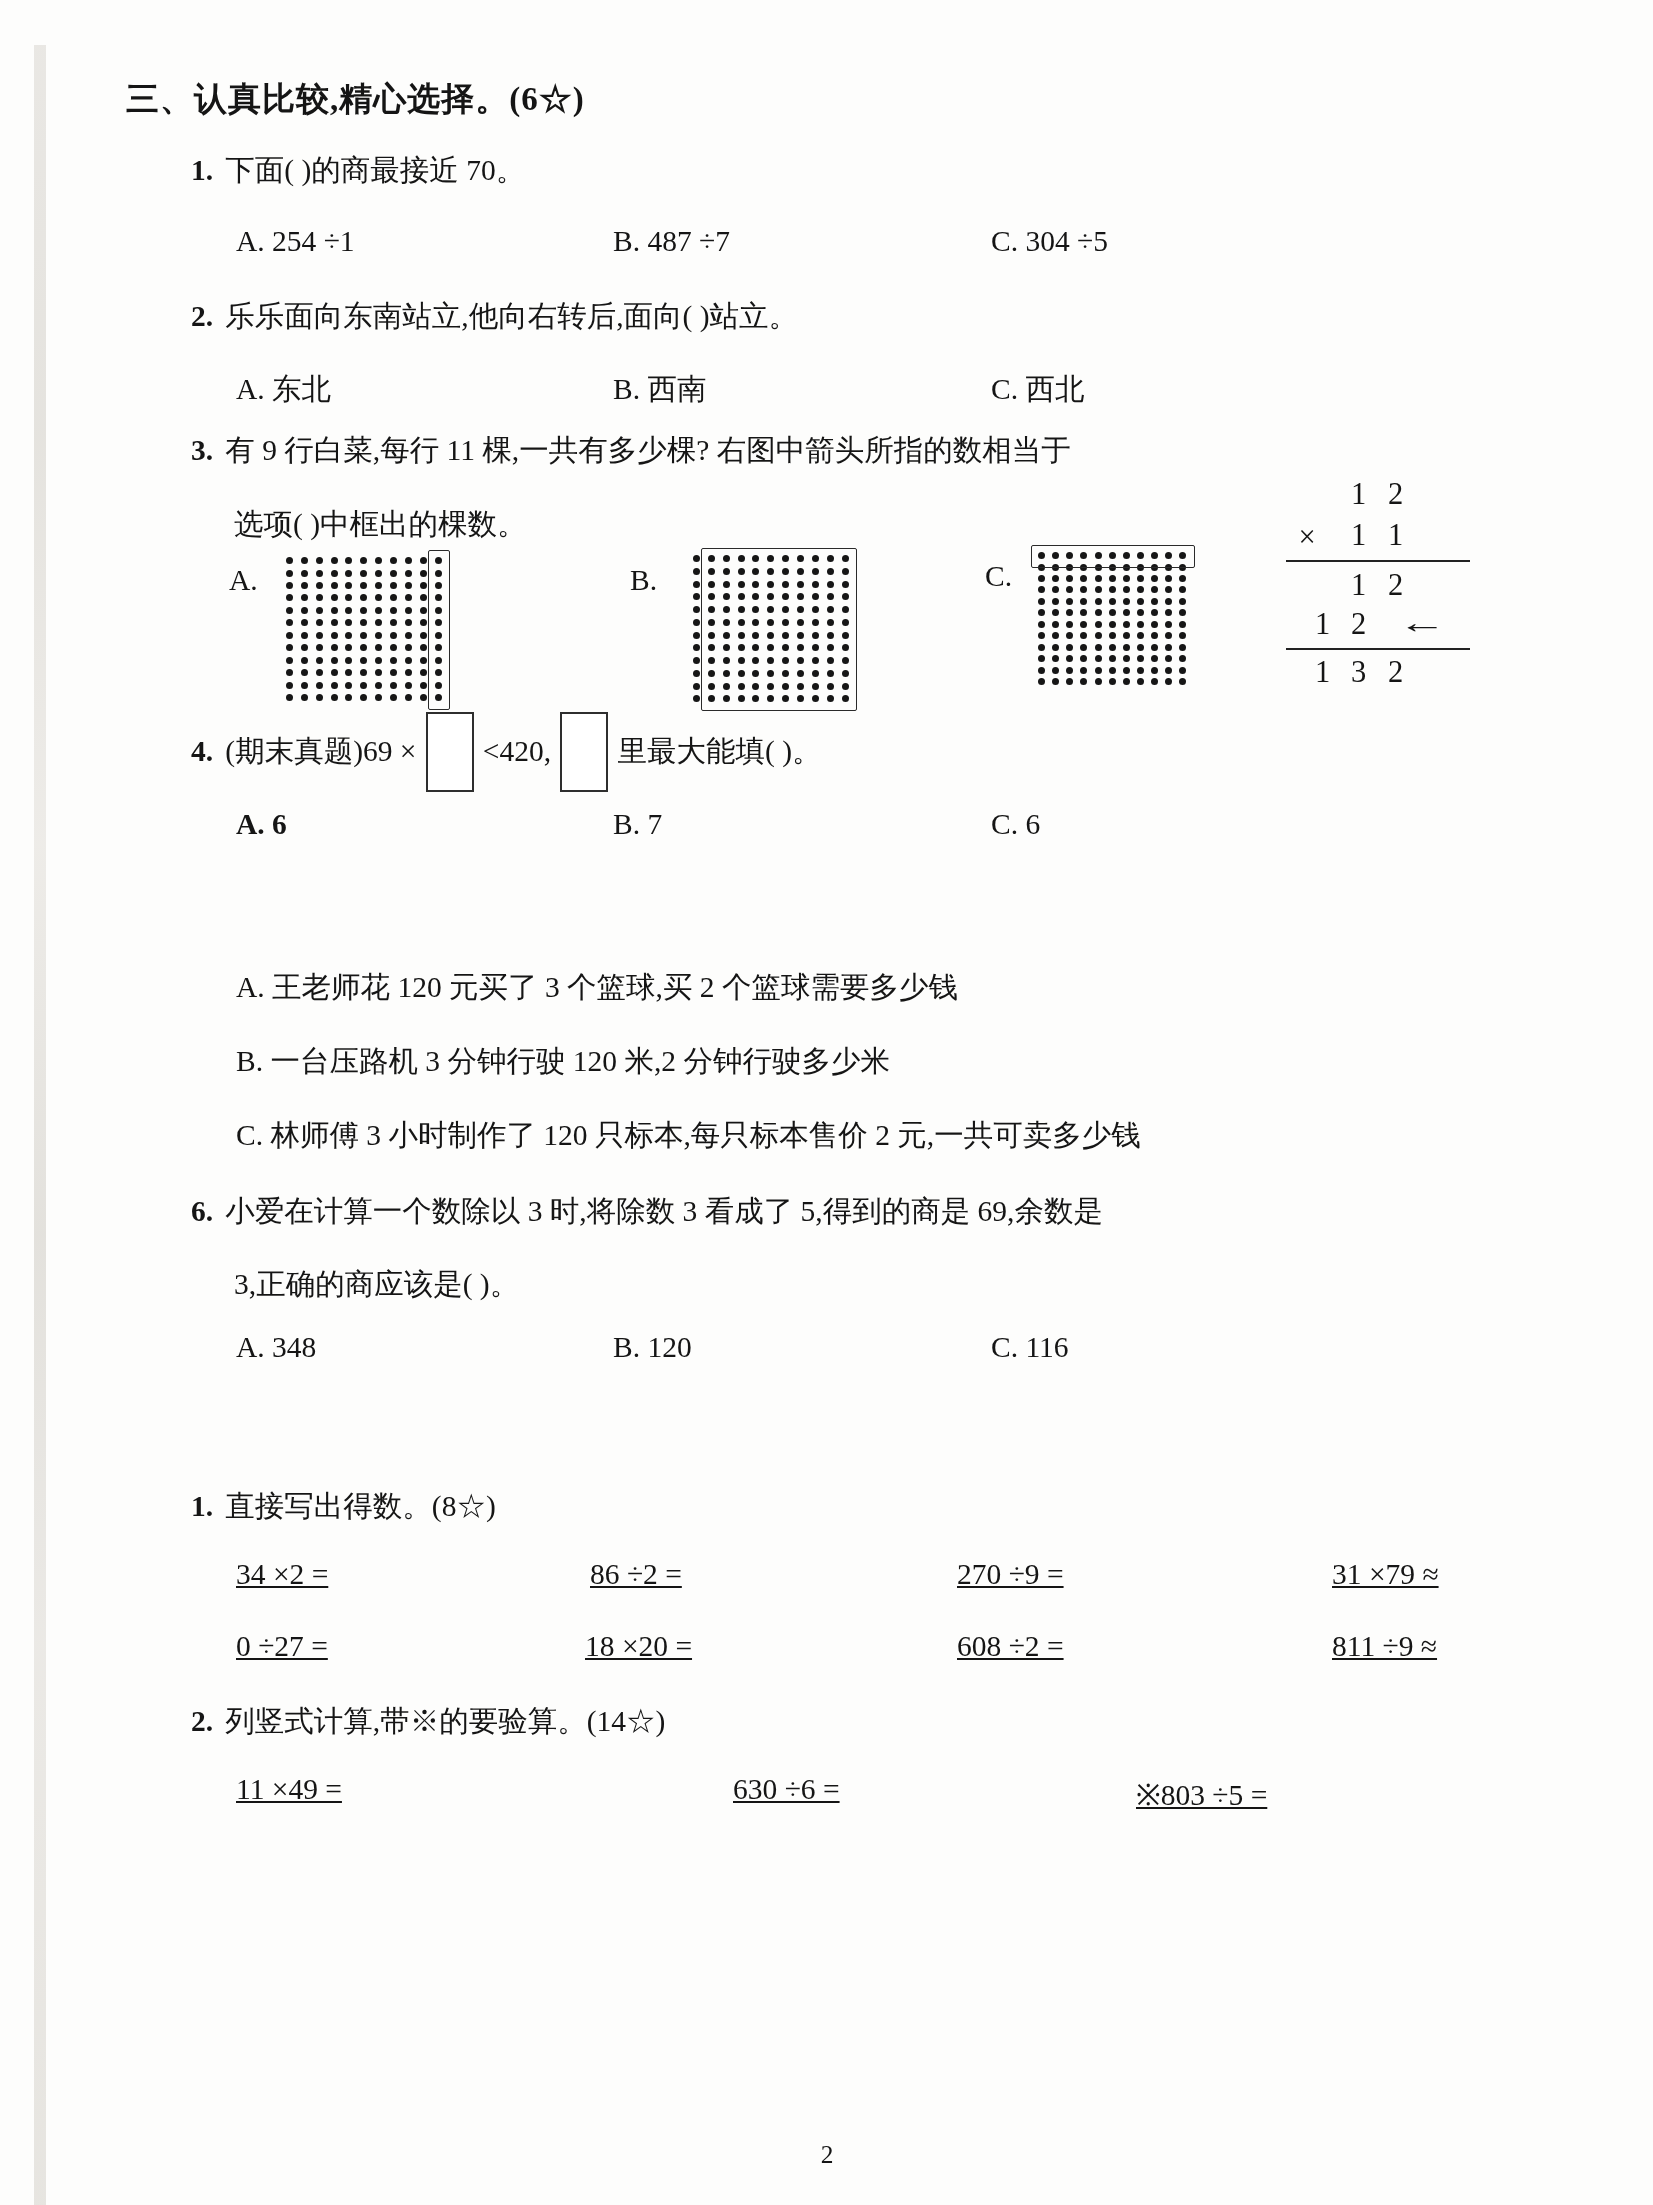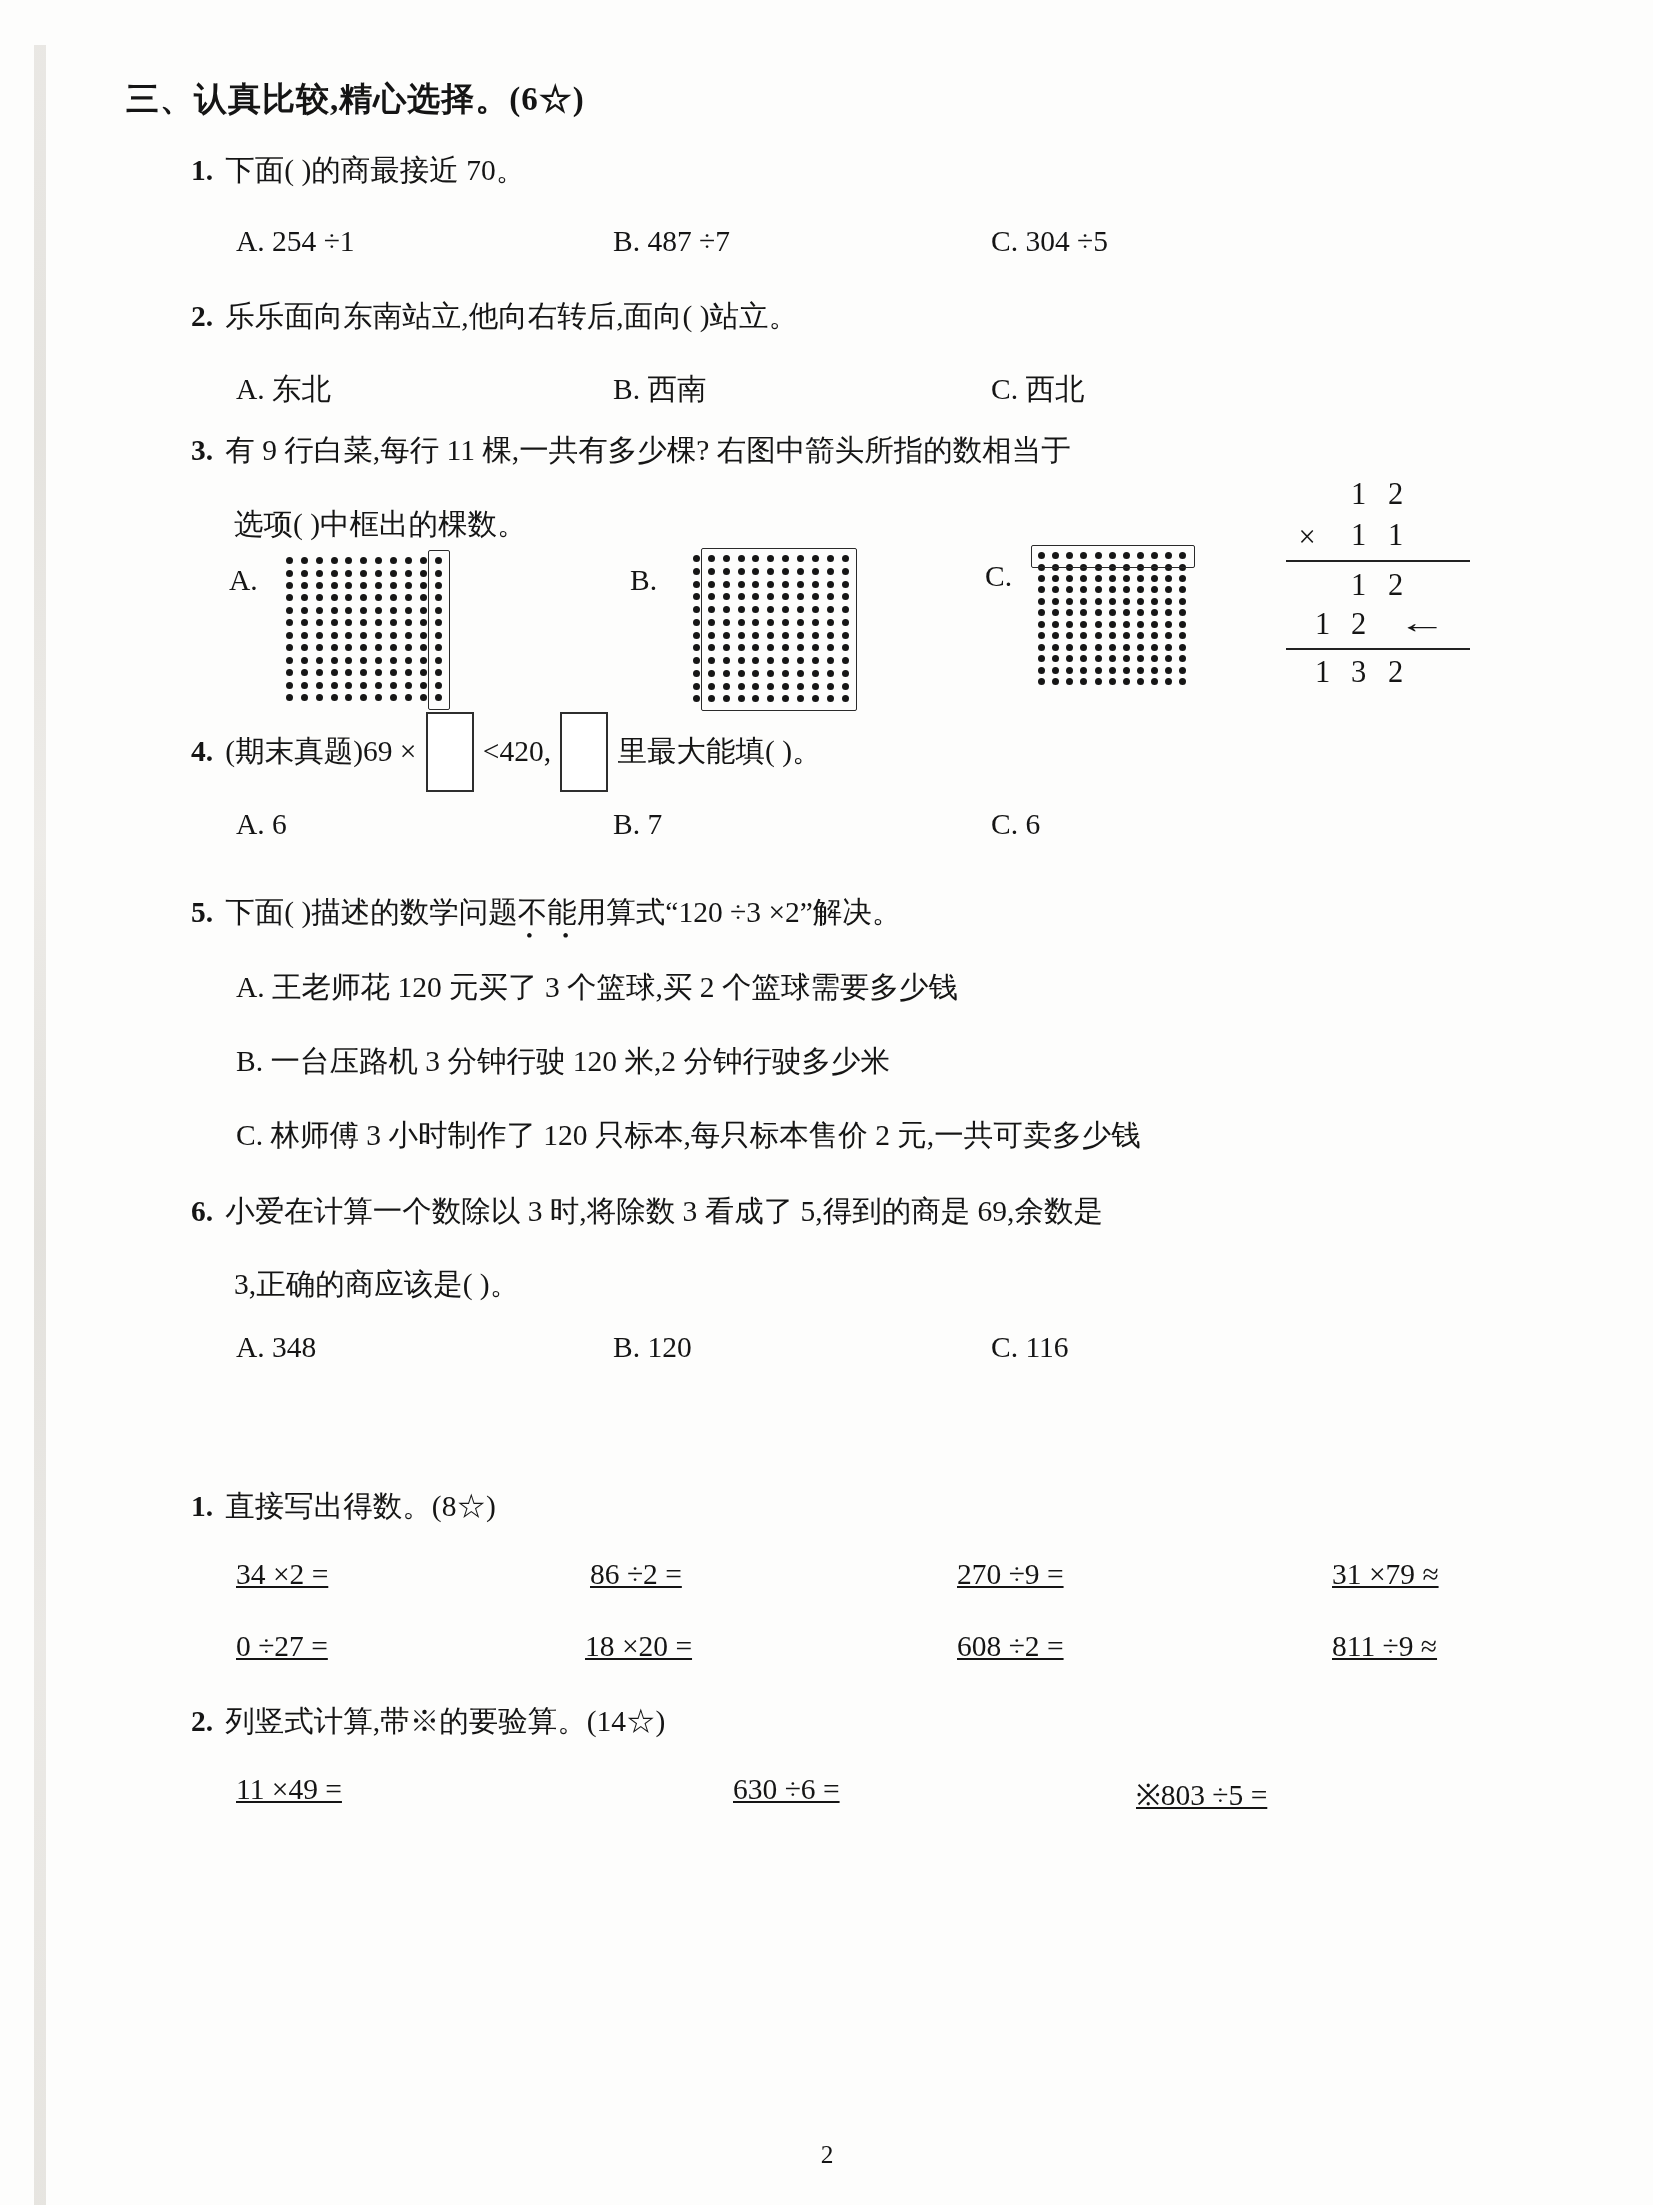--- a/index.html
+++ b/index.html
@@ -506,27 +506,24 @@
   </div>
 
   <div class="abs q4row" style="left:191px;top:711px;">
     <span class="qnum">4.</span>
     <span>(期末真题)69 ×</span>
     <span class="sq"></span>
     <span>&lt;420,</span>
     <span class="sq"></span>
     <span>里最大能填(        )。</span>
   </div>
-  <span class="abs opt" style="left:236px;top:808px;">A. 6</span>
+  <span class="abs opt" style="left:236px;top:808px;font-weight:bold;">A. 6</span>
   <span class="abs opt" style="left:613px;top:808px;">B. 7</span>
   <span class="abs opt" style="left:991px;top:808px;">C. 6</span>
 
-  <div class="abs qline" style="left:191px;top:893px;">
-    <span class="qnum">5.</span><span>下面(        )描述的数学问题</span><span class="emph"><span>不能</span><span class="emph-dots">••</span></span><span>用算式“120 ÷3 ×2”解决。</span>
-  </div>
   <span class="abs opt" style="left:236px;top:968px;">A. 王老师花 120 元买了 3 个篮球,买 2 个篮球需要多少钱</span>
   <span class="abs opt" style="left:236px;top:1042px;">B. 一台压路机 3 分钟行驶 120 米,2 分钟行驶多少米</span>
   <span class="abs opt" style="left:236px;top:1116px;">C. 林师傅 3 小时制作了 120 只标本,每只标本售价 2 元,一共可卖多少钱</span>
 
   <div class="abs qline" style="left:191px;top:1192px;">
     <span class="qnum">6.</span><span>小爱在计算一个数除以 3 时,将除数 3 看成了 5,得到的商是 69,余数是</span>
   </div>
   <div class="abs qline" style="left:234px;top:1265px;">3,正确的商应该是(        )。</div>
   <span class="abs opt" style="left:236px;top:1331px;">A. 348</span>
   <span class="abs opt" style="left:613px;top:1331px;">B. 120</span>

